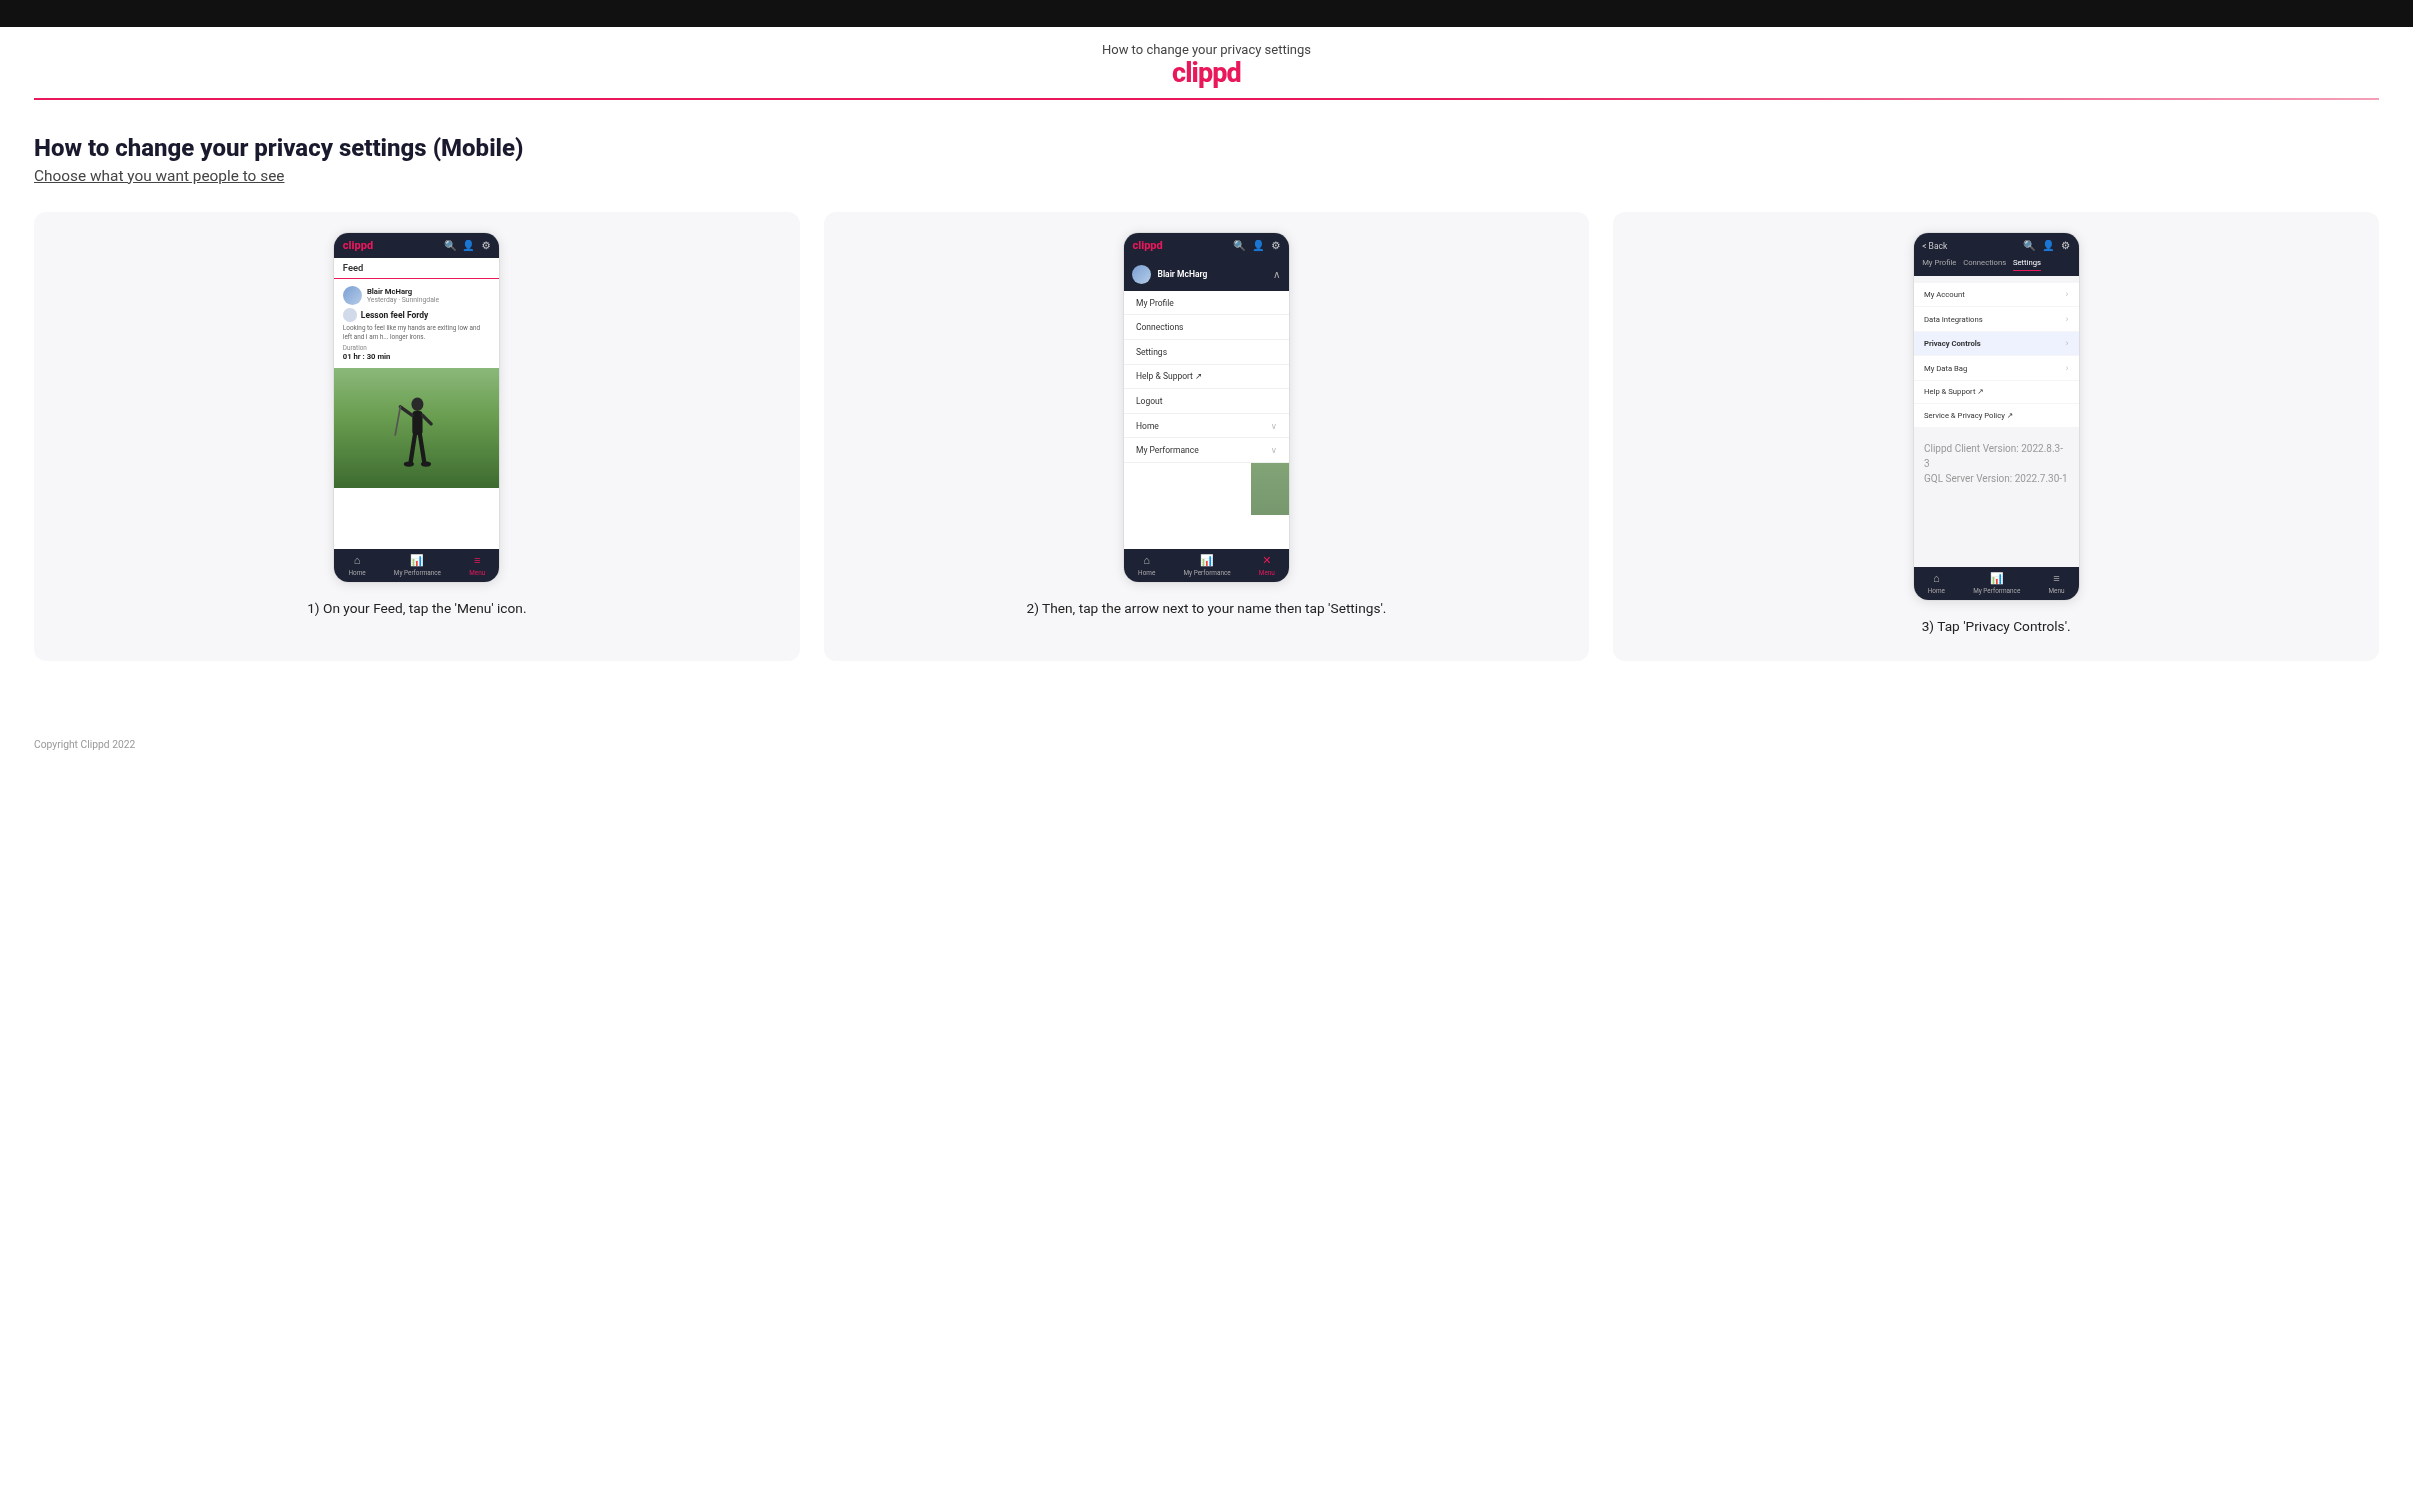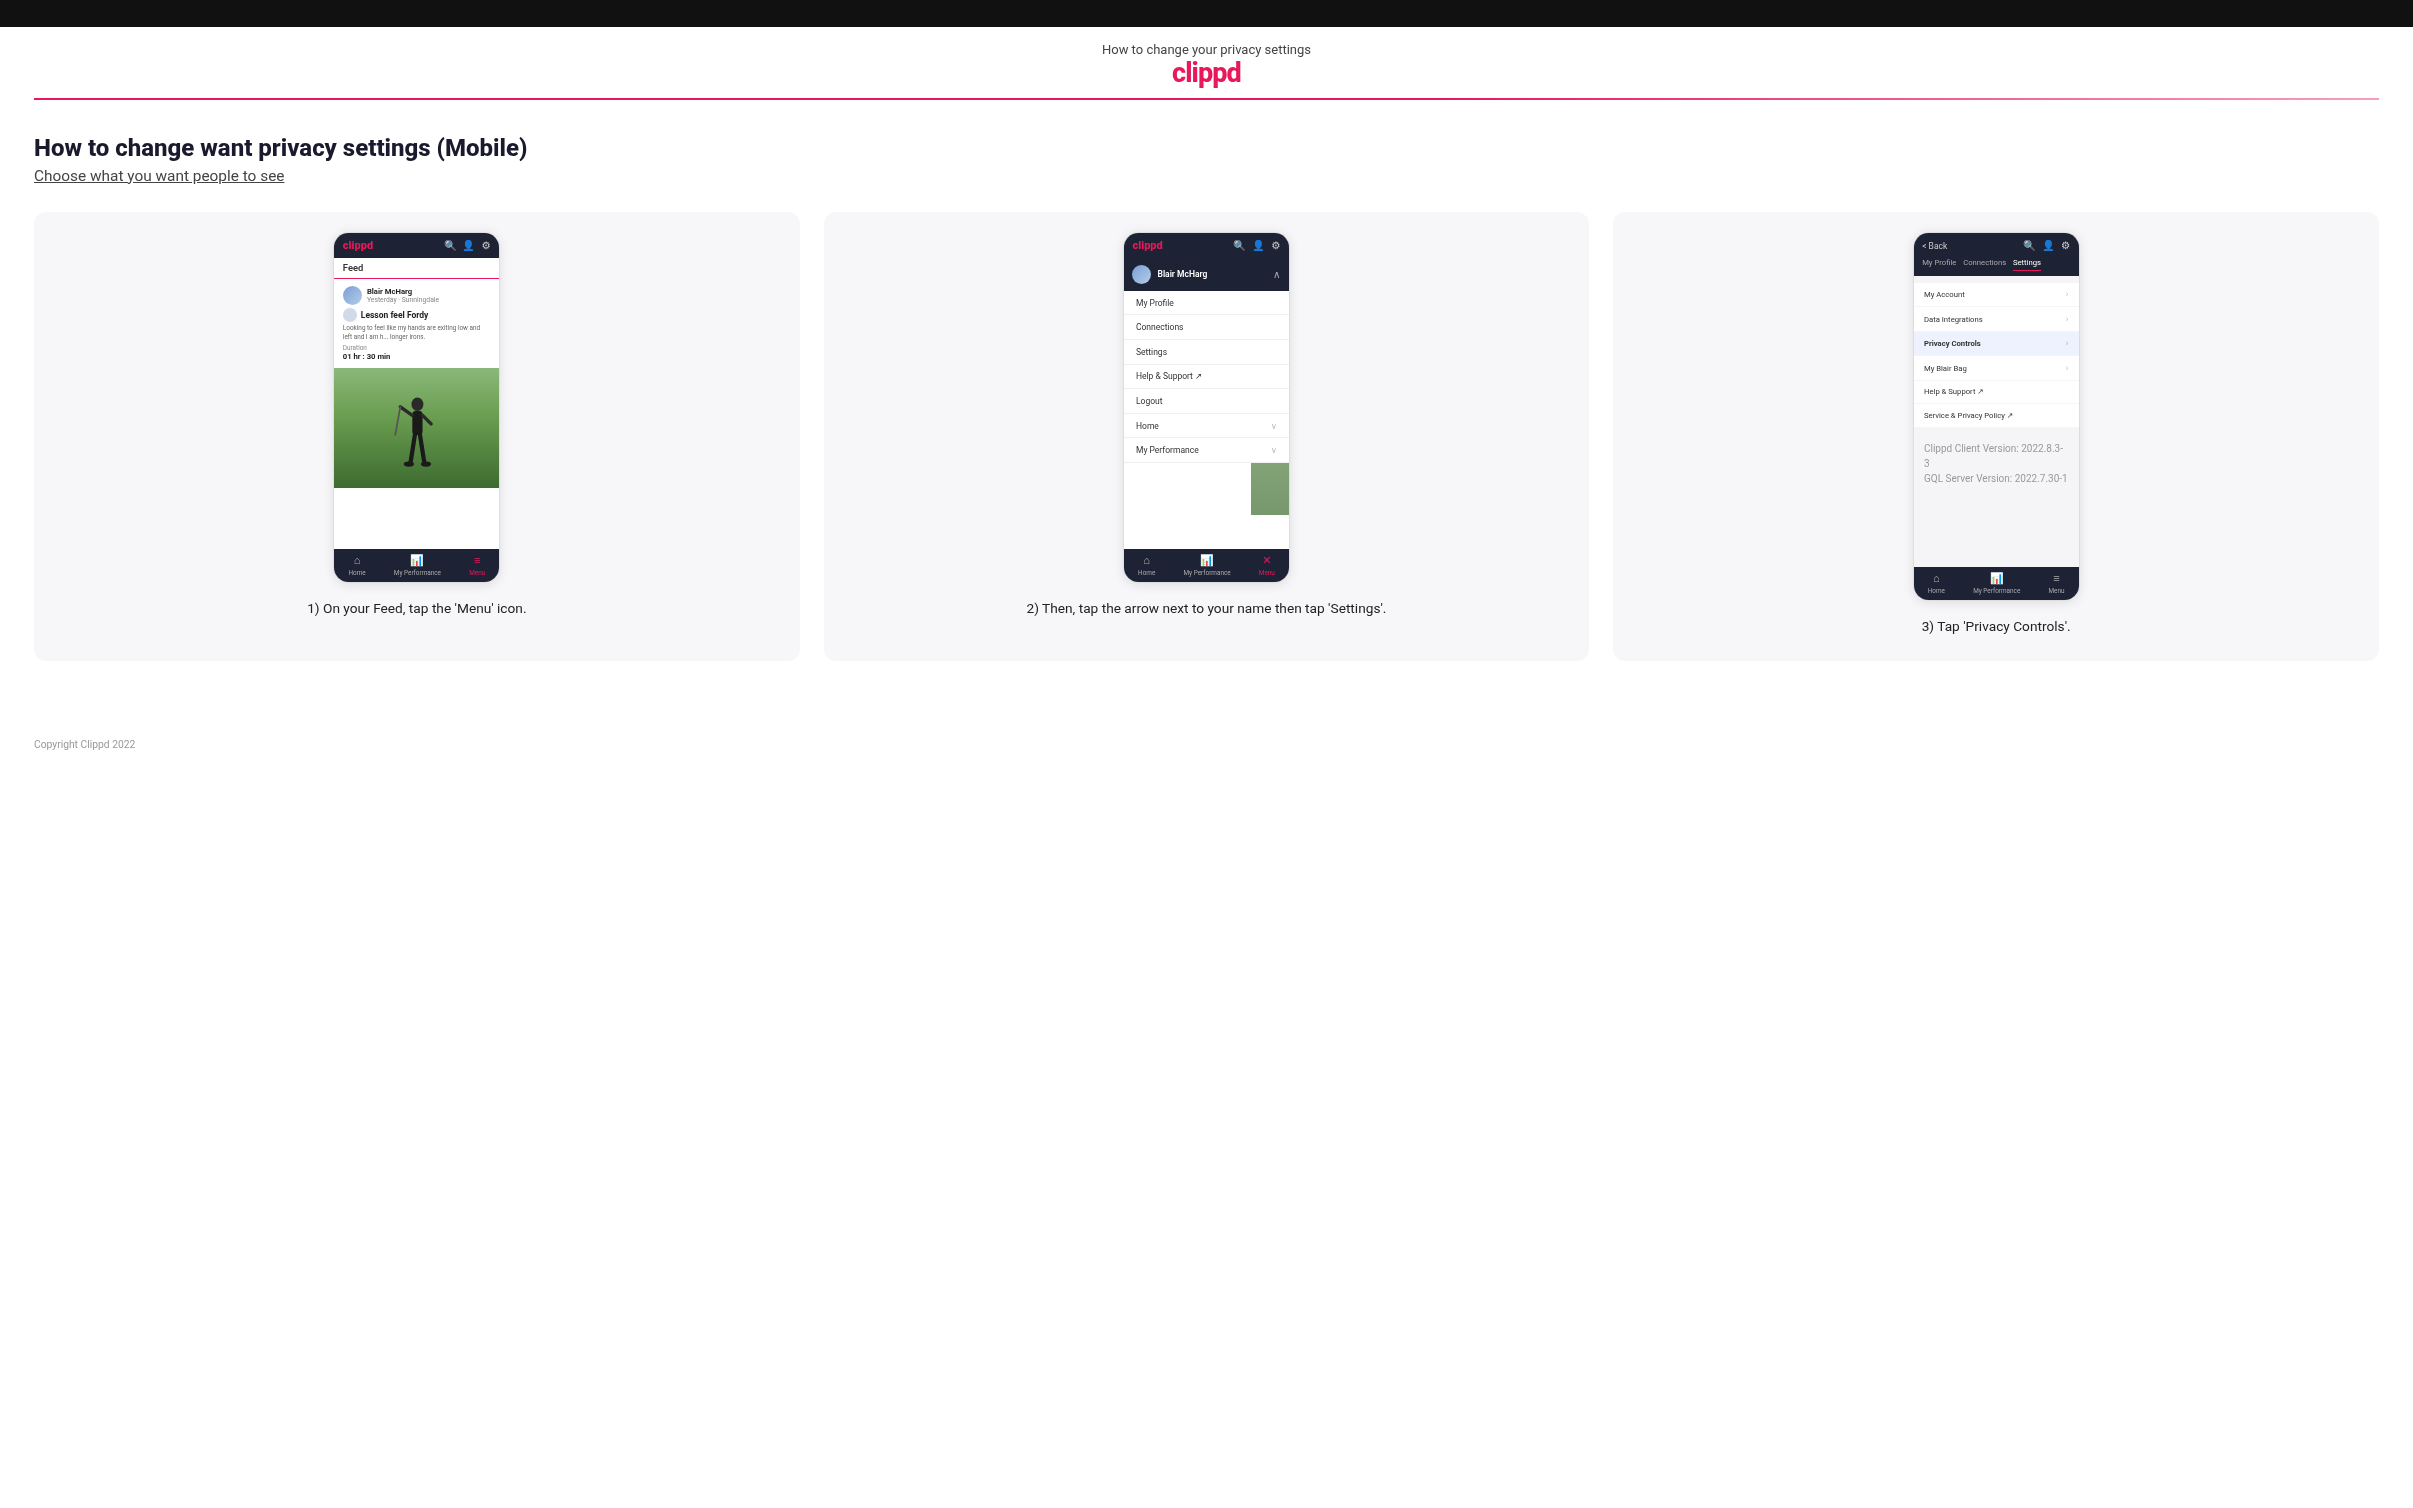--- a/index.html
+++ b/index.html
@@ -360,21 +360,21 @@
 <div class="top-bar"></div>
 
 <div class="header">
   <span class="header-title">How to change your privacy settings</span>
   <span class="logo">clippd</span>
 </div>
 
 <div class="header-divider"></div>
 
 <div class="main">
-  <h1 class="page-heading">How to change want privacy settings (Mobile)</h1>
+  <h1 class="page-heading">How to change your privacy settings (Mobile)</h1>
   <p class="page-subheading">Choose what you want people to see</p>
 
   <div class="steps-grid">
 
     <div class="step-card">
 
       <div class="phone-mockup">
 
         <div class="phone-header">
           <span class="phone-logo">clippd</span>
@@ -533,21 +533,21 @@
             </div>
             <div class="phone3-setting-item">
               <span>Data Integrations</span>
               <span class="phone3-chevron">›</span>
             </div>
             <div class="phone3-setting-item highlighted" style="background:#eef2ff;">
               <span style="font-weight:700;">Privacy Controls</span>
               <span class="phone3-chevron">›</span>
             </div>
             <div class="phone3-setting-item">
-              <span>My Blair Bag</span>
+              <span>My Data Bag</span>
               <span class="phone3-chevron">›</span>
             </div>
             <div class="phone3-setting-item">
               <span>Help &amp; Support ↗</span>
             </div>
             <div class="phone3-setting-item">
               <span>Service &amp; Privacy Policy ↗</span>
             </div>
           </div>
           <div class="phone3-version-info">

